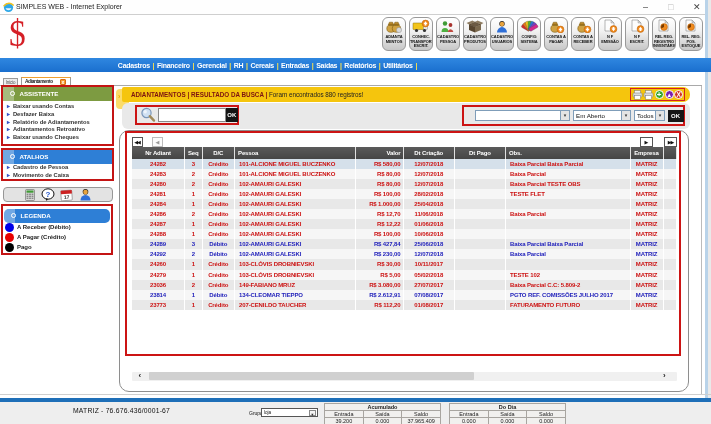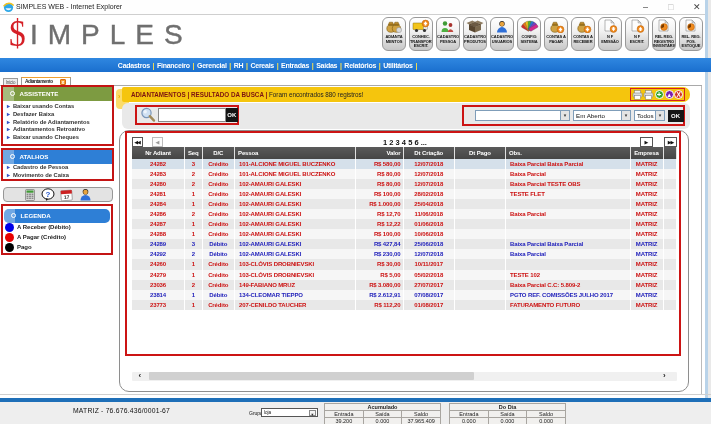--- a/index.html
+++ b/index.html
@@ -73,21 +73,20 @@
   </svg>
   <div class="abs" id="titletext">SIMPLES WEB - Internet Explorer</div>
   <div class="abs winbtn" style="left:643px;">–</div>
   <div class="abs winbtn" style="left:668px; color:#b9b9b9;">□</div>
   <div class="abs winbtn" style="left:693px;">✕</div>
 
   <div class="abs" style="left:705px; top:0; width:2.5px; height:424px; background:#b9d3e9;"></div>
   <div class="abs" style="left:707.5px; top:0; width:3.5px; height:424px; background:#e9e9e9;"></div>
 
   <div class="abs" id="dollar">$</div>
-  <div class="abs" id="logoword">IMPLES</div>
 
   <div class="abs tbtn" style="left:382px;">
       <svg class="ic" viewBox="0 0 22 14" width="22" height="14">
         <ellipse cx="8" cy="9.5" rx="4.2" ry="3.8" fill="#cfa243" stroke="#7d5c12" stroke-width="0.6"></ellipse>
         <path d="M6.4 3.2 h3.2 l1.2 2.8 h-5.6 z" fill="#b8872a" stroke="#7d5c12" stroke-width="0.5"></path>
         <path d="M5.8 6 h4.4" stroke="#7d5c12" stroke-width="0.7"></path>
         <ellipse cx="13.5" cy="9.5" rx="4.2" ry="3.8" fill="#cfa243" stroke="#7d5c12" stroke-width="0.6"></ellipse>
         <path d="M11.9 3.2 h3.2 l1.2 2.8 h-5.6 z" fill="#b8872a" stroke="#7d5c12" stroke-width="0.5"></path>
         <path d="M11.3 6 h4.4" stroke="#7d5c12" stroke-width="0.7"></path>
         <circle cx="16" cy="11" r="2.6" fill="#d9d9d9" stroke="#909090" stroke-width="0.5"></circle>
@@ -315,21 +314,20 @@
     </div>
   <div class="abs sel" style="left:573px; top:110px; width:58px; height:11px;">Em Aberto<span class="selar">▾</span></div>
   <div class="abs sel" style="left:634px; top:110px; width:31px; height:11px;">Todos<span class="selar">▾</span></div>
   <div class="abs" style="left:667.5px; top:109.5px; width:16px; height:12px; background:#151515; color:#fff; font-size:6px; font-weight:bold; text-align:center; line-height:12px;">OK</div>
 
   <div class="abs" id="mainpanel"></div>
   <div class="abs" id="redtable"></div>
 
   <div class="abs" style="left:131.5px; top:137px; width:11px; height:10px; border:1px solid #555; background:#fff; text-align:center; font-size:5px; line-height:9px; color:#111; letter-spacing:-1px;">◀◀</div>
   <div class="abs" style="left:152px; top:137px; width:11px; height:10px; border:1px solid #bbb; background:#fbfbfb; text-align:center; font-size:5px; line-height:9px; color:#999;">◀</div>
-  <div class="abs" style="left:330px; top:138px; width:150px; text-align:center; font-size:7.5px; font-weight:bold; color:#111;">1 2 3 4 5 6 ...</div>
   <div class="abs" style="left:640px; top:137px; width:13px; height:10px; border:1px solid #555; background:#fff; text-align:center; font-size:5px; line-height:9px; color:#111;">▶</div>
   <div class="abs" style="left:664px; top:137px; width:13px; height:10px; border:1px solid #555; background:#fff; text-align:center; font-size:5px; line-height:9px; color:#111; letter-spacing:-1px;">▶▶</div>
 
   <table class="grid abs" style="left:132px; top:147px; width:544px;">
   <colgroup>
         <col style="width:52.5px">
         <col style="width:17.5px">
         <col style="width:32.5px">
         <col style="width:120.5px">
         <col style="width:48px">

